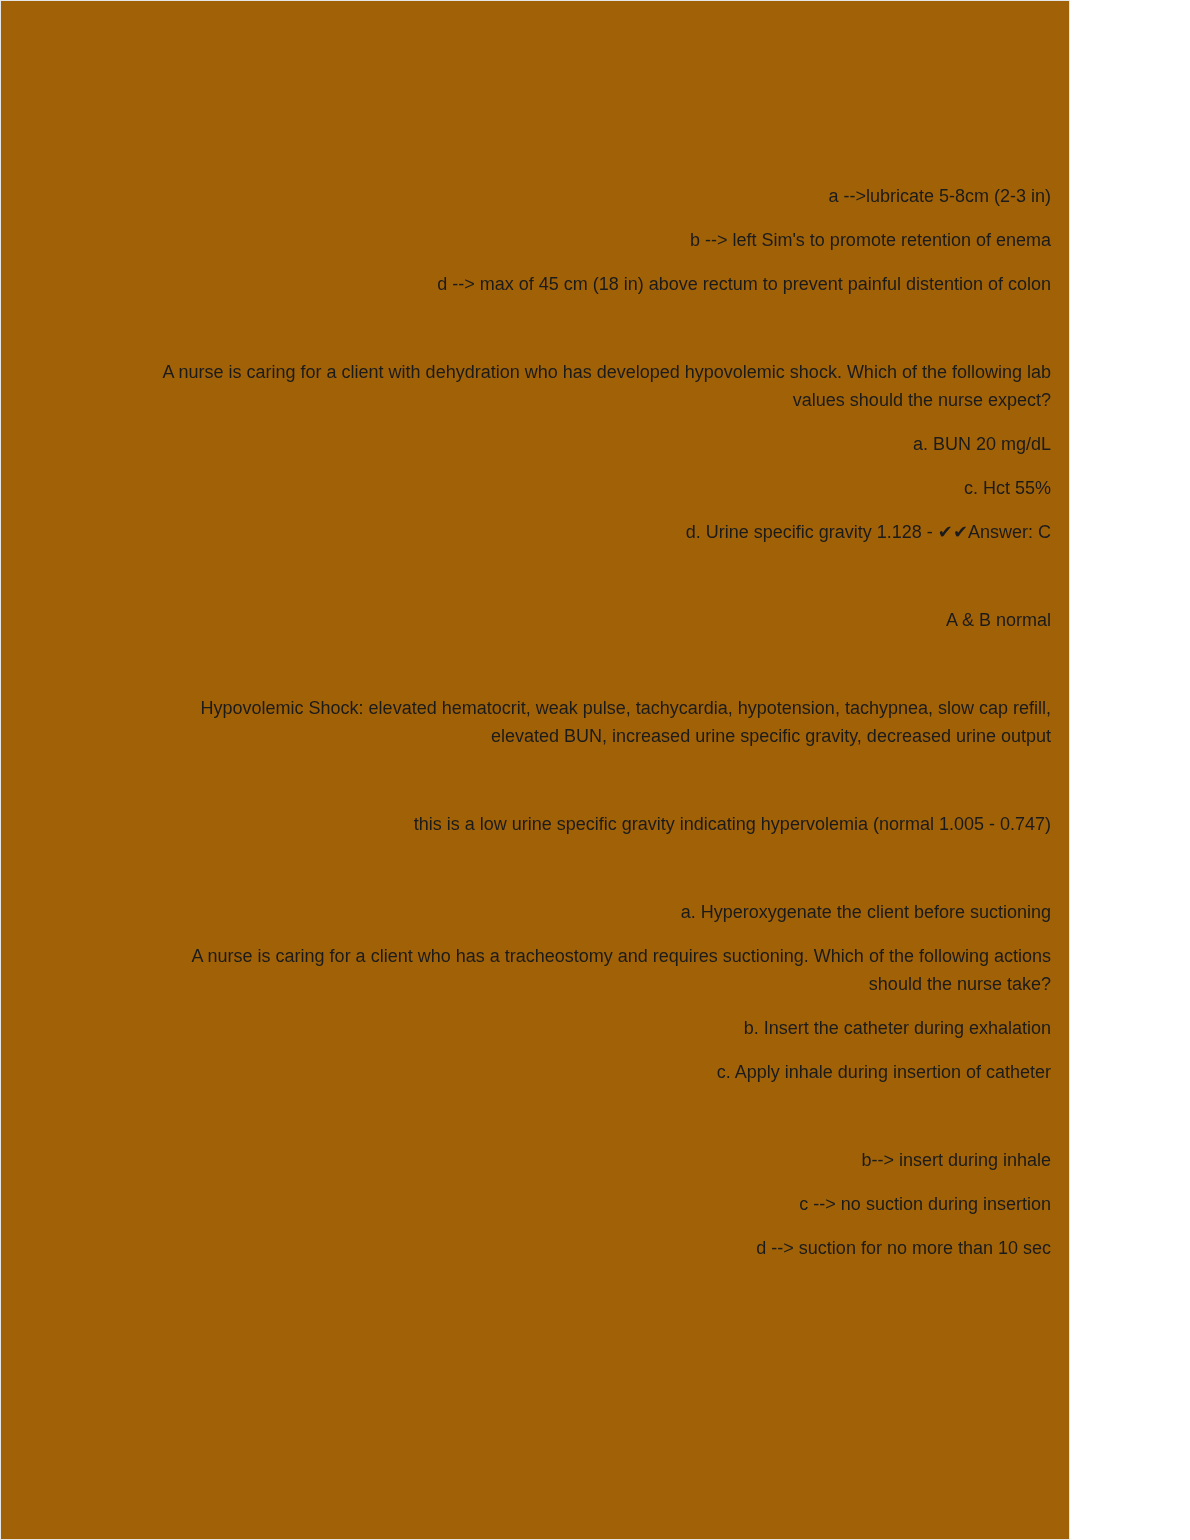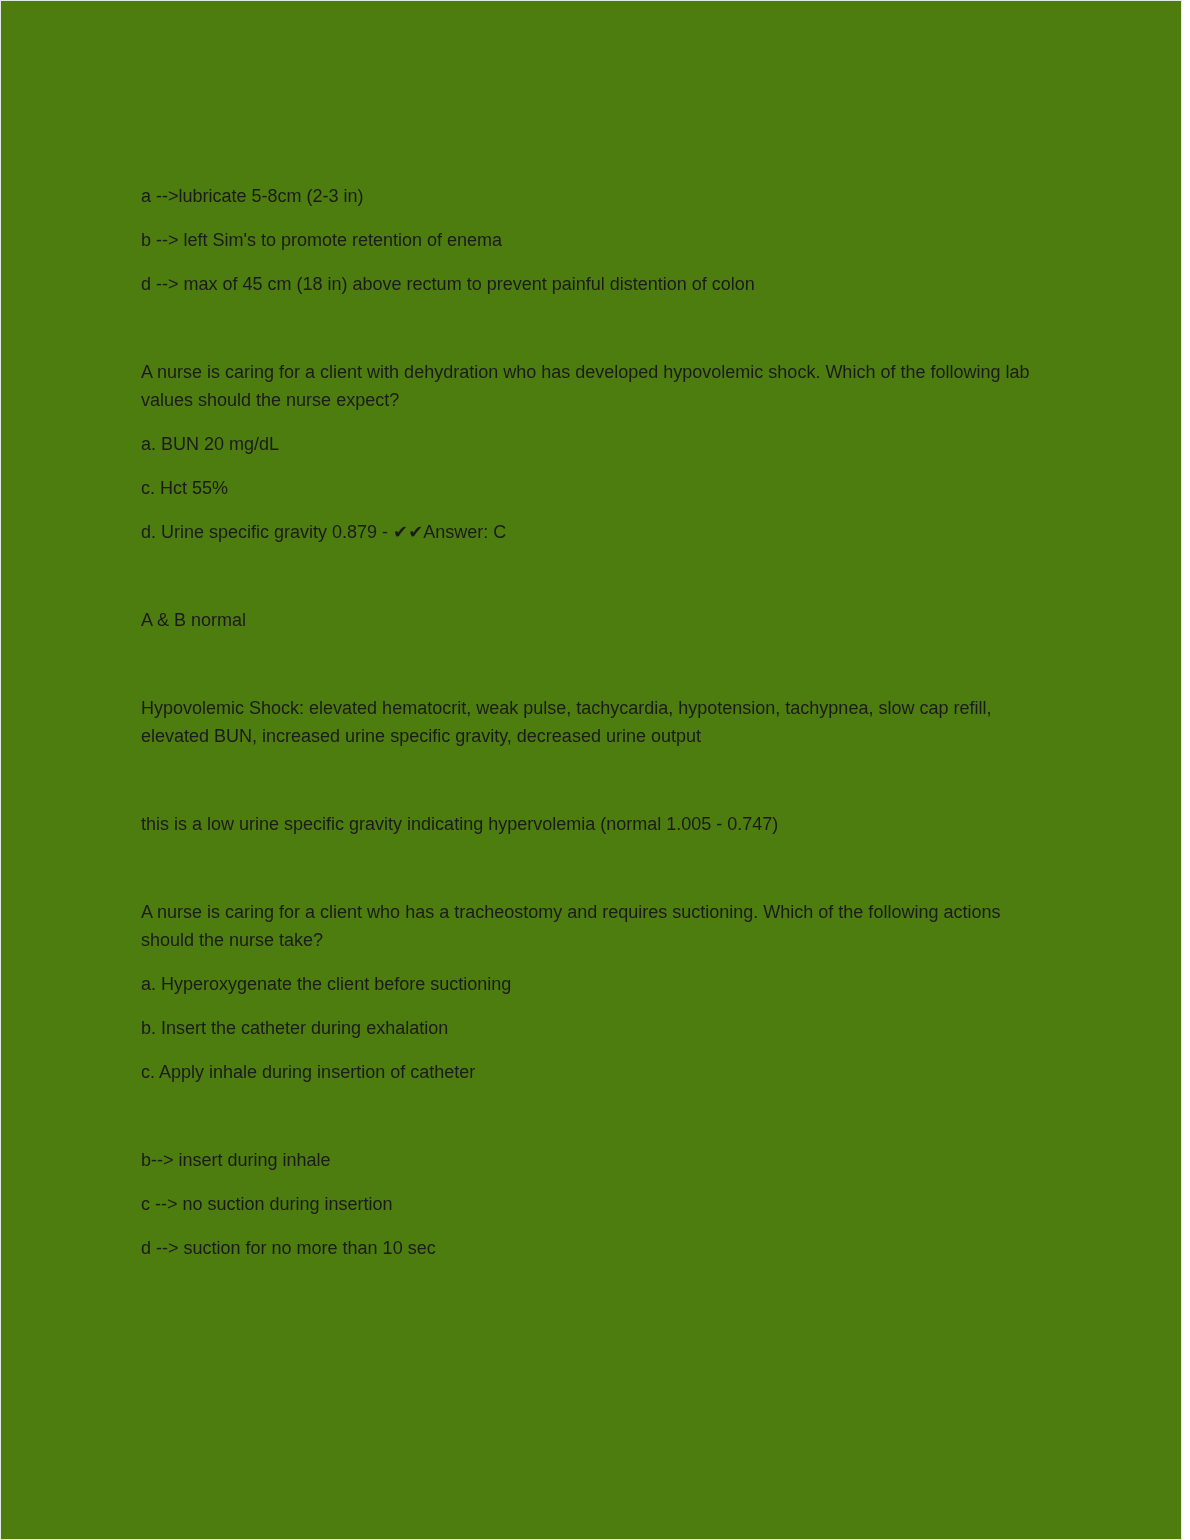--- a/index.html
+++ b/index.html
@@ -9,25 +9,26 @@
   }
   body {
     width: 1190px;
     height: 1540px;
     font-family: "Liberation Sans", sans-serif;
     color: #1b1b1b;
     overflow: hidden;
   }
   .page {
     box-sizing: border-box;
-    width: 1182px;
+    width: 1070px;
     height: 1540px;
-    background: #4d7c0f;
+    background: #a16207;
     border: 1px solid #e6e6e6;
     padding: 181px 140px 0 140px;
+    text-align: right;
   }
   .doc {
     width: 910px;
   }
   .para {
     margin: 0 0 16px 0;
     font-size: 18px;
     line-height: 28px;
     min-height: 28px;
     white-space: normal;
@@ -39,30 +40,30 @@
 
 <div class="page">
   <div class="doc">
     <p class="para">a --&gt;lubricate 5-8cm (2-3 in)</p>
     <p class="para">b --&gt; left Sim's to promote retention of enema</p>
     <p class="para">d --&gt; max of 45 cm (18 in) above rectum to prevent painful distention of colon</p>
     <p class="para"></p>
     <p class="para">A nurse is caring for a client with dehydration who has developed hypovolemic shock. Which of the following lab values should the nurse expect?</p>
     <p class="para">a. BUN 20 mg/dL</p>
     <p class="para">c. Hct 55%</p>
-    <p class="para">d. Urine specific gravity 0.879 - ✔✔Answer: C</p>
+    <p class="para">d. Urine specific gravity 1.128 - ✔✔Answer: C</p>
     <p class="para"></p>
     <p class="para">A &amp; B normal</p>
     <p class="para"></p>
     <p class="para">Hypovolemic Shock: elevated hematocrit, weak pulse, tachycardia, hypotension, tachypnea, slow cap refill, elevated BUN, increased urine specific gravity, decreased urine output</p>
     <p class="para"></p>
     <p class="para">this is a low urine specific gravity indicating hypervolemia (normal 1.005 - 0.747)</p>
     <p class="para"></p>
+    <p class="para">a. Hyperoxygenate the client before suctioning</p>
     <p class="para">A nurse is caring for a client who has a tracheostomy and requires suctioning. Which of the following actions should the nurse take?</p>
-    <p class="para">a. Hyperoxygenate the client before suctioning</p>
     <p class="para">b. Insert the catheter during exhalation</p>
     <p class="para">c. Apply inhale during insertion of catheter</p>
     <p class="para"></p>
     <p class="para">b--&gt; insert during inhale</p>
     <p class="para">c --&gt; no suction during insertion</p>
     <p class="para">d --&gt; suction for no more than 10 sec</p>
   </div>
 </div>
 
 </body></html>

